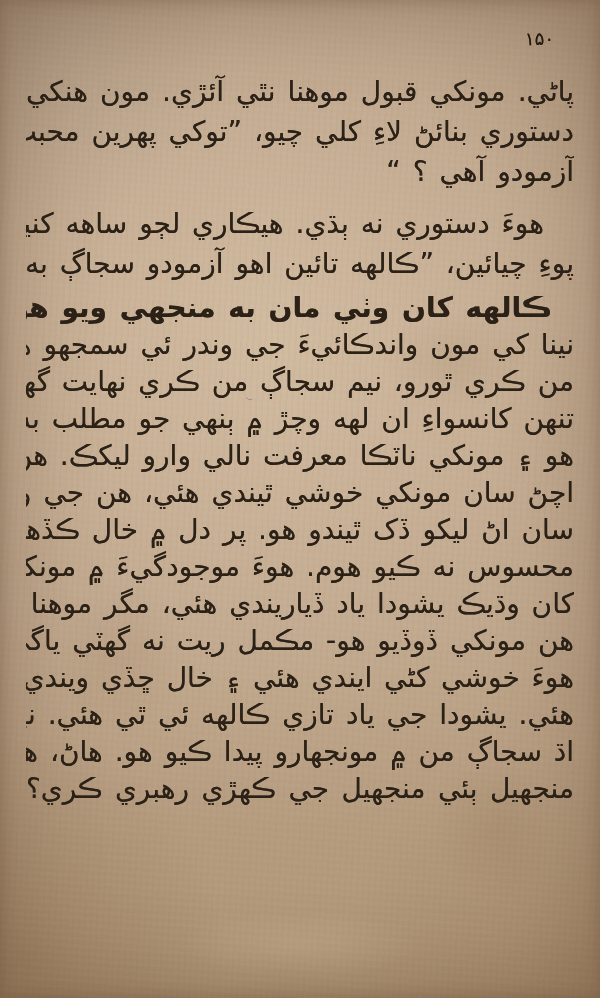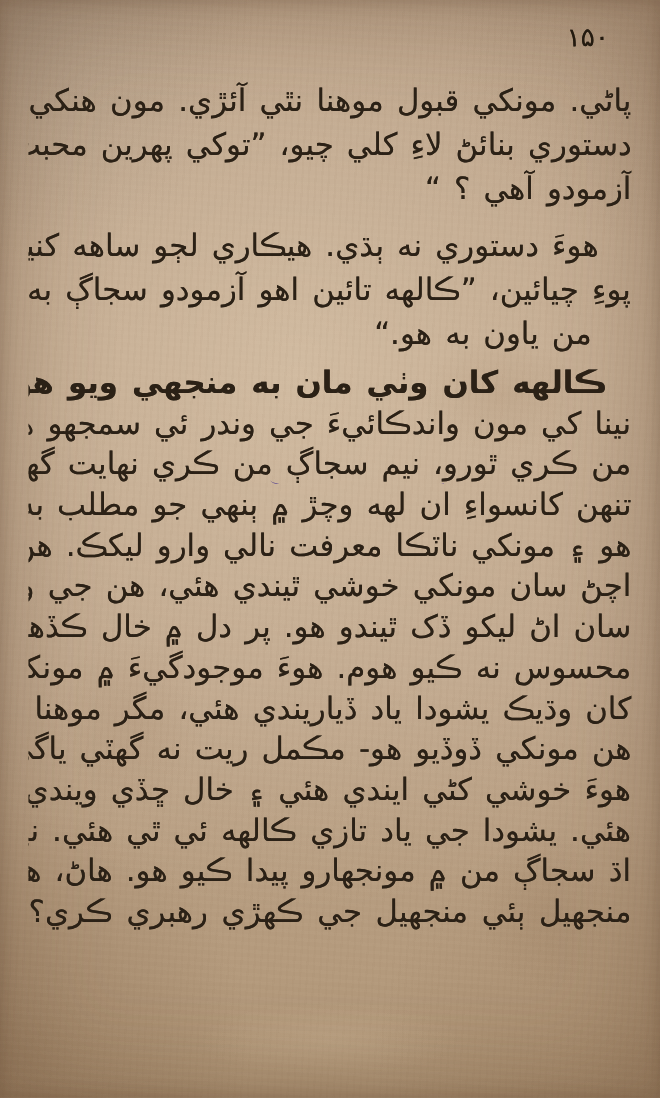--- a/index.html
+++ b/index.html
@@ -28,22 +28,22 @@
   .stain.s1 { left: 350px; top: 285px; width: 210px; height: 150px;
     background: radial-gradient(50% 50% at 50% 50%, rgba(124,88,55,0.10), rgba(0,0,0,0) 70%); }
   .stain.s2 { left: 30px;  top: 540px; width: 180px; height: 230px;
     background: radial-gradient(50% 50% at 50% 50%, rgba(118,84,54,0.09), rgba(0,0,0,0) 72%); }
   .stain.s3 { left: 410px; top: 730px; width: 170px; height: 200px;
     background: radial-gradient(50% 50% at 50% 50%, rgba(112,78,48,0.10), rgba(0,0,0,0) 72%); }
   .stain.s4 { left: 140px; top: 900px; width: 320px; height: 90px;
     background: radial-gradient(50% 50% at 50% 50%, rgba(240,220,190,0.12), rgba(0,0,0,0) 75%); }
 
   .page-number {
-    position: absolute; top: 20px; right: 46px;
-    font-size: 24px; letter-spacing: 2px;
+    position: absolute; top: 28px; right: 46px;
+    font-size: 18px; letter-spacing: 2px;
     color: #241b10;
     text-shadow: 0 0 0.6px rgba(36,27,16,0.8);
     transform: rotate(-1deg);
   }
 
   .text-block {
     position: absolute; top: 72px; right: 26px; left: 26px;
     direction: rtl;
     font-size: 28px;
     color: #2b2116;
@@ -106,21 +106,20 @@
 
     <div class="para p1">
       <span class="ln p1-start">پاڻي. مونکي قبول موهنا نٿي آئڙي. مون هنکي</span>
       <span class="ln">دستوري بنائڻ لاءِ کلي چيو، ”توکي پهرين محبت جو</span>
       <span class="ln end">آزمودو آهي ؟ “</span>
     </div>
 
     <div class="para p2">
       <span class="ln p2-start">هوءَ دستوري نه ٻڌي. هيڪاري لڄو ساهه کنيائين.</span>
       <span class="ln">پوءِ چيائين، ”ڪالهه تائين اهو آزمودو سجاڳ به هو،</span>
-      <span class="ln end p2-end">من ياون به هو.“</span>
     </div>
 
     <div class="para p3">
       <span class="ln p3-start"><span>ڪالهه کان وٺي مان به منجهي ويو هوس- </span><span class="ink-mark short">سجاڳ</span></span>
       <span class="ln">نينا کي مون واندڪائيءَ جي وندر ئي سمجهو هو.</span>
       <span class="ln"><span>من ڪري ٿورو، </span><span class="ink-mark long">نيم سجاڳ</span><span> من ڪري نهايت گهڻو.</span></span>
       <span class="ln">تنهن کانسواءِ ان لهه وچڙ ۾ ٻنهي جو مطلب به سمايل</span>
       <span class="ln">هو ۽ مونکي ناٽڪا معرفت نالي وارو ليکڪ. هن جي</span>
       <span class="ln">اچڻ سان مونکي خوشي ٿيندي هئي، هن جي وڃڻ</span>
       <span class="ln">سان اڻ ليکو ڏک ٿيندو هو. پر دل ۾ خال ڪڏهن به</span>

